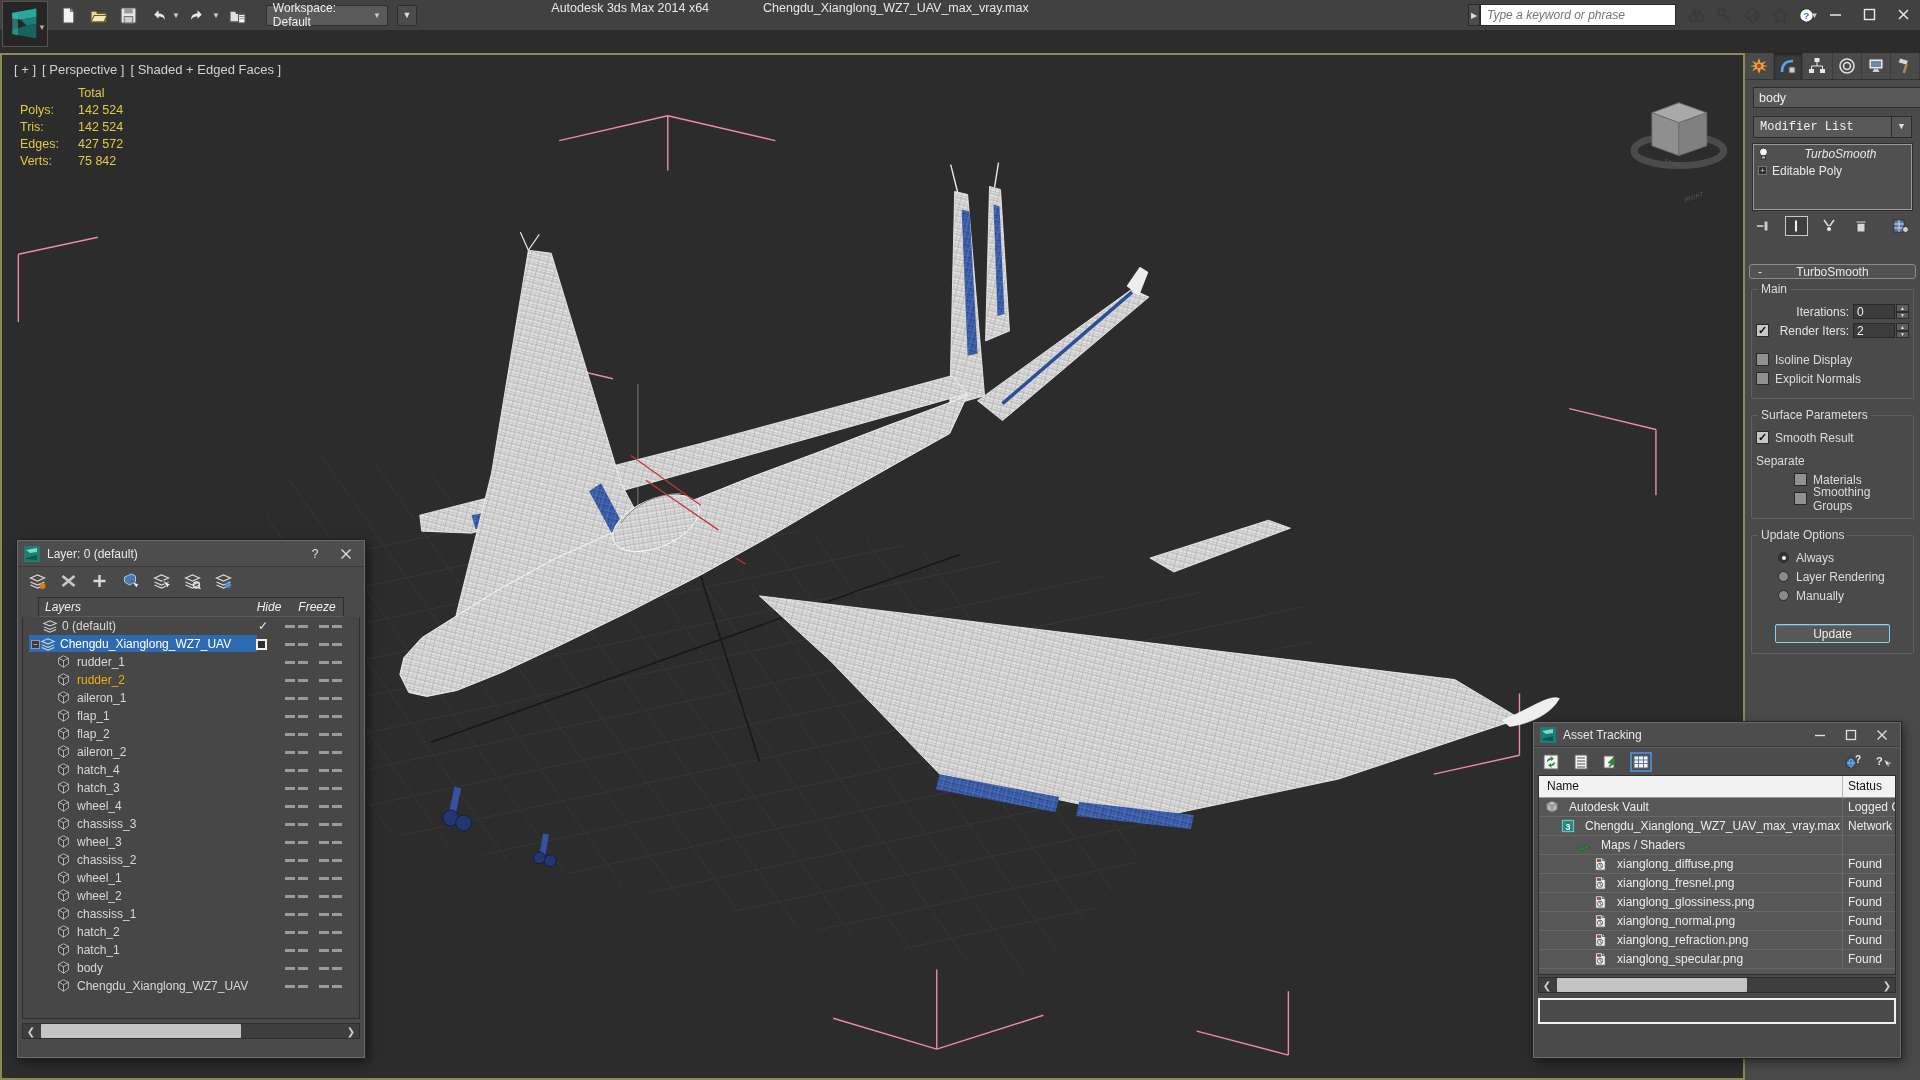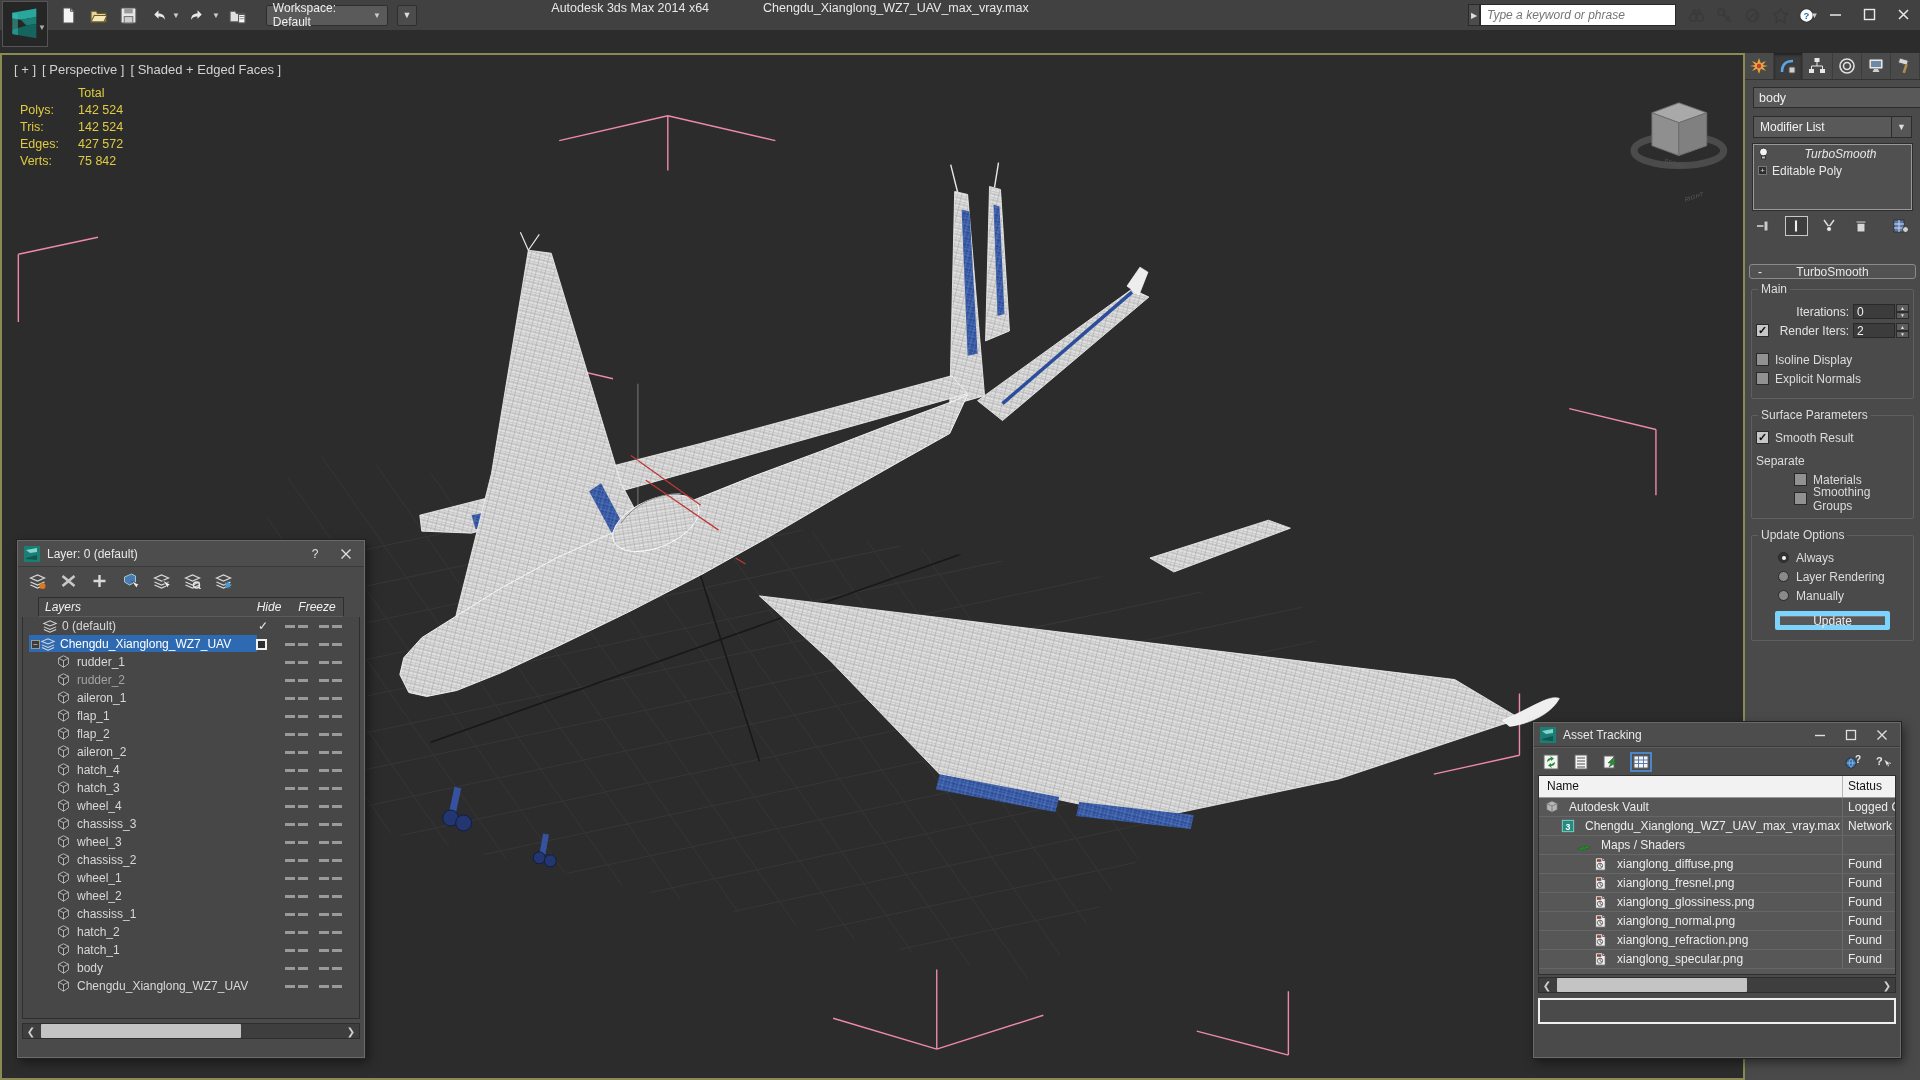--- a/index.html
+++ b/index.html
@@ -53,21 +53,21 @@
 
   
   .cmdpanel { position:absolute; left:1745px; top:53px; width:175px; height:1027px; background:#4a4a4a; }
   .tabs { display:flex; height:27px; border-bottom:1px solid #333; }
   .tab { flex:1; display:flex; align-items:center; justify-content:center; border-right:1px solid #3c3c3c; background:#4a4a4a; }
   .tab.active { background:#3b3b3b; box-shadow:inset 0 2px 3px rgba(0,0,0,.45); }
   .tab svg { width:18px; height:18px; }
   .objname-row { display:flex; align-items:center; margin:7px 8px 0 8px; gap:8px; }
   .objname { flex:1; height:21px; background:#595959; border:1px solid #2c2c2c; color:#f0f0f0;
     font-size:12.5px; padding:0 5px; font-family:"Liberation Sans", sans-serif; }
-  .modlist { display:flex; margin:8px 8px 0 8px; height:22px; }
+  .modlist { display:flex; margin:8px 8px 0 8px; height:22px;font-family:Liberation Mono, monospace; }
   .modlist-field { flex:1; background:#595959; border:1px solid #2c2c2c; color:#f2f2f2; display:flex;
     align-items:center; padding:0 6px; }
   .modlist-arrow { width:20px; background:#565656; border:1px solid #2c2c2c; border-left:none; color:#ddd;
     display:flex; align-items:center; justify-content:center; font-size:9px; }
   .stackbox { margin:6px 8px 0 8px; height:66px; background:#505050; border:1px solid #9a9a9a; outline:1px solid #2e2e2e; }
   .stackrow { height:17px; display:flex; align-items:center; gap:5px; padding:0 4px; color:#e8e8e8; }
   .stackrow .expbox { width:9px; height:9px; background:#2e2e2e; color:#ddd; font-size:8px; line-height:8px;
     text-align:center; border:1px solid #777; }
   .stackrow.ts { font-style:italic; }
   .stackrow.ts .lbl { flex:1; text-align:center; }
@@ -89,21 +89,21 @@
   .spinner div { flex:1; background:#5c5c5c; border:1px solid #2c2c2c; font-size:5px; color:#ddd;
     display:flex; align-items:center; justify-content:center; line-height:4px; }
   .chk { width:13px; height:13px; background:#919191; border:1px solid #2a2a2a; margin-right:6px;
     display:flex; align-items:center; justify-content:center; color:#111; font-size:11px; font-weight:bold; flex:none; }
   .chk.on { background:#c6c6c6; }
   .radio { width:11px; height:11px; border-radius:50%; background:#8a8a8a; border:1px solid #2a2a2a;
     margin-right:7px; position:relative; flex:none; }
   .radio.on { background:#333; }
   .radio.on::after { content:""; position:absolute; left:2.5px; top:2.5px; width:4px; height:4px;
     border-radius:50%; background:#f4f4f4; }
-  .updbtn { margin:8px auto 2px auto; width:115px; height:19px; background:#585858; border:5px solid #7dd3fc;
+  .updbtn { margin:21px auto 2px auto; width:115px; height:19px; background:#585858; border:1px solid #7dd3fc;
     box-shadow:inset 0 1px 0 #787878; border-radius:2px; color:#ededed; display:flex; align-items:center; justify-content:center; }
 
   
   .dlg { position:absolute; background:#4a4a4a; border:1px solid #6a6a6a; outline:1px solid #222;
     box-shadow:3px 4px 10px rgba(0,0,0,.5); }
   .dlg-title { height:26px; background:#4d4d4d; border-bottom:1px solid #3a3a3a; display:flex;
     align-items:center; padding:0 6px; gap:7px; color:#e9e9e9; }
   .dlg-title svg.mini { width:16px; height:16px; }
   .dlg-title .t { flex:1; }
   .dlg-tbtn { width:24px; height:20px; display:flex; align-items:center; justify-content:center; color:#e0e0e0; }
@@ -693,21 +693,21 @@
             <i></i>
             <i></i>
           </span>
         </div>
         <div class="lrow">
           <span style="width:34px;flex:none"></span>
           <span class="licon"><svg viewBox="0 0 16 16" width="13" height="13">
               <polygon points="8,1 14,4 14,11 8,15 2,11 2,4" fill="#3c3c3c" stroke="#cfcfcf"></polygon>
               <path d="M2 4l6 3 6-3M8 7v8" stroke="#cfcfcf" fill="none"></path>
             </svg></span>
-          <span class="lname" style="color:#a3a3a3">rudder_2</span>
+          <span class="lname" style="color:#eab308">rudder_2</span>
           <span class="dash2 d-hide">
             <i></i>
             <i></i>
           </span>
           <span class="dash2 d-frz">
             <i></i>
             <i></i>
           </span>
         </div>
         <div class="lrow">

